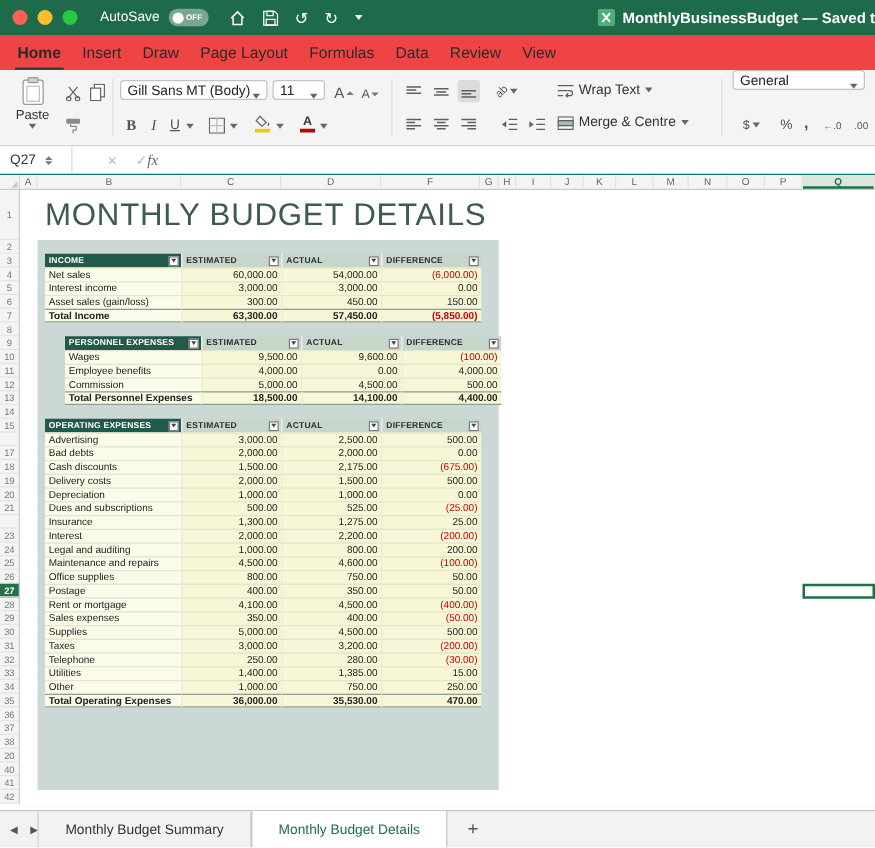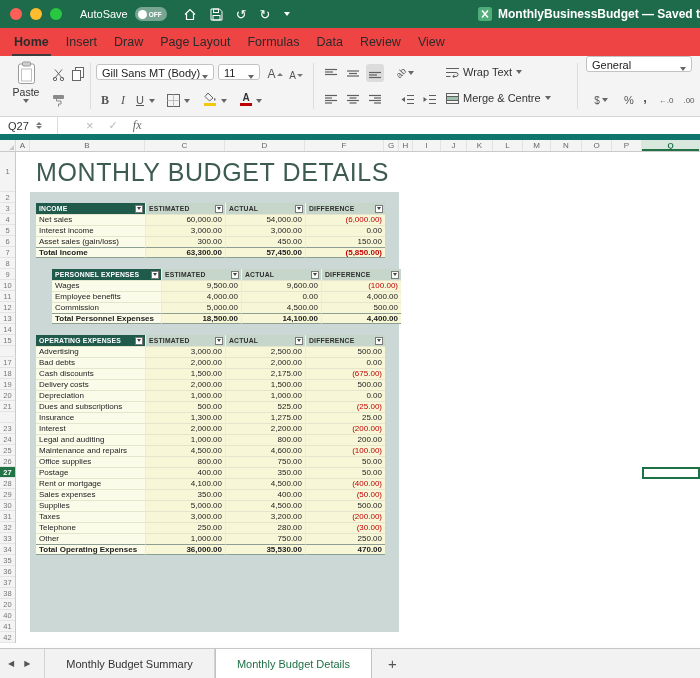--- a/index.html
+++ b/index.html
@@ -37,21 +37,21 @@
 .chv.w{border-top-color:#fff}
 .tri{width:0;height:0;border-left:3px solid transparent;border-right:3px solid transparent}
 .tri.up{border-bottom:3.5px solid #777}
 .tri.dn{border-top:3.5px solid #777}
 .serifb{font-family:"Liberation Serif",serif;font-weight:bold;font-size:12px}
 .serifi{font-family:"Liberation Serif",serif;font-style:italic;font-size:12px}
 .colbtn{flex-direction:column;gap:1px;width:16px;height:16px}
 .bar{width:12px;height:3px;display:block}
 .flexbtn{position:absolute;display:flex;align-items:center;gap:4px;font-size:11px;color:#333;white-space:nowrap}
 
-.fbar{height:23px;background:#fff;border-bottom:6px solid #0f766e;display:flex;align-items:center}
+.fbar{height:23px;background:#fff;border-bottom:1px solid #0f766e;display:flex;align-items:center}
 .namebox{width:58px;height:100%;border-right:1px solid #dcdcdc;display:flex;align-items:center;padding-left:8px;font-size:11px;color:#333}
 .stepper{display:flex;flex-direction:column;gap:1px;margin-left:7px}
 .fbtn{display:inline-block}
 .fx{font-family:"Liberation Serif",serif;font-style:italic;font-size:12px;color:#666}
 .finput{flex:1;height:100%}
 
 .cheads{height:12px;display:flex;background:#f4f4f4;border-bottom:1px solid #c9c9c9}
 .corner{width:16px;flex:none;border-right:1px solid #d8d8d8;position:relative}
 .corner::after{content:"";position:absolute;right:1px;bottom:1px;border-left:5px solid transparent;border-bottom:5px solid #c8c8c8}
 .chrow{display:flex;flex:1}
@@ -74,21 +74,21 @@
 .cnum{width:80px;background:#f7f7d8;text-align:right;padding-right:3px;border-top:1px solid #e5e5cd;border-left:1px solid #ededd6}
 .neg{color:#c00000}
 .ttotal .tcell{font-weight:bold;border-top:1px solid #8d9e93;border-bottom:1px solid #8d9e93}
 .filter{width:8px;height:8px;background:#fcfcfc;border:1px solid #7a7a7a;display:flex;align-items:center;justify-content:center;flex:none}
 .filter::after{content:"";border-left:2px solid transparent;border-right:2px solid transparent;border-top:3px solid #444}
 .selcell{position:absolute;left:626px;top:315px;width:58px;height:12px;border:2px solid #1e7145;background:#fff}
 
 .filler{height:5px;background:#fdfdfd}
 .stabbar{height:30px;background:#f2f2f2;border-top:1px solid #c6c6c6;display:flex;align-items:stretch;position:relative}
 .snav{font-size:8px;color:#555;display:flex;align-items:center;margin-left:10px}
-.stablist{display:flex;margin-left:14px}
+.stablist{display:flex;}
 .stab{display:flex;align-items:center;padding:0 21px;font-size:11px;color:#333;border-right:1px solid #d2d2d2;white-space:nowrap}
 .stab:first-child{border-left:1px solid #d2d2d2}
 .stab.active{background:#fff;color:#1e7145;border-left:1px solid #c2c2c2;border-right:1px solid #c2c2c2}
 .addsheet{display:flex;align-items:center;margin-left:16px;font-size:15px;color:#555}
 svg{display:block}
 </style>
 </head>
 <body>
 
 <div class="titlebar">
@@ -365,21 +365,21 @@
 <div class="fbar">
   <div class="namebox">
     <span>Q27</span>
     <span class="stepper">
         <span class="tri up"></span>
         <span class="tri dn"></span>
       </span>
   </div>
   <span class="fbtn" style="color:#b9b9b9;font-size:13px;margin-left:28px">×</span>
   <span class="fbtn" style="color:#b9b9b9;font-size:11px;margin-left:15px">✓</span>
-  <span class="fbtn fx" style="margin-left:15px">fx</span>
+  <span class="fbtn fx" style="">fx</span>
   <div class="finput"></div>
 </div>
 
 <div class="cheads">
   <div class="corner"></div>
   <div class="chrow">
       <div class="colh" style="width: 14px;">A</div>
       <div class="colh" style="width: 115px;">B</div>
       <div class="colh" style="width: 80px;">C</div>
       <div class="colh" style="width: 80px;">D</div>
@@ -649,20 +649,26 @@
             <div class="tcell cnum">3,200.00</div>
             <div class="tcell cnum neg">(200.00)</div>
           </div>
           <div class="trow tdata">
             <div class="tcell clabel">Telephone</div>
             <div class="tcell cnum">250.00</div>
             <div class="tcell cnum">280.00</div>
             <div class="tcell cnum neg">(30.00)</div>
           </div>
           <div class="trow tdata">
+            <div class="tcell clabel">Utilities</div>
+            <div class="tcell cnum">1,400.00</div>
+            <div class="tcell cnum">1,385.00</div>
+            <div class="tcell cnum">15.00</div>
+          </div>
+          <div class="trow tdata">
             <div class="tcell clabel">Other</div>
             <div class="tcell cnum">1,000.00</div>
             <div class="tcell cnum">750.00</div>
             <div class="tcell cnum">250.00</div>
           </div>
           <div class="trow ttotal">
             <div class="tcell clabel">Total Operating Expenses</div>
             <div class="tcell cnum">36,000.00</div>
             <div class="tcell cnum">35,530.00</div>
             <div class="tcell cnum">470.00</div>

